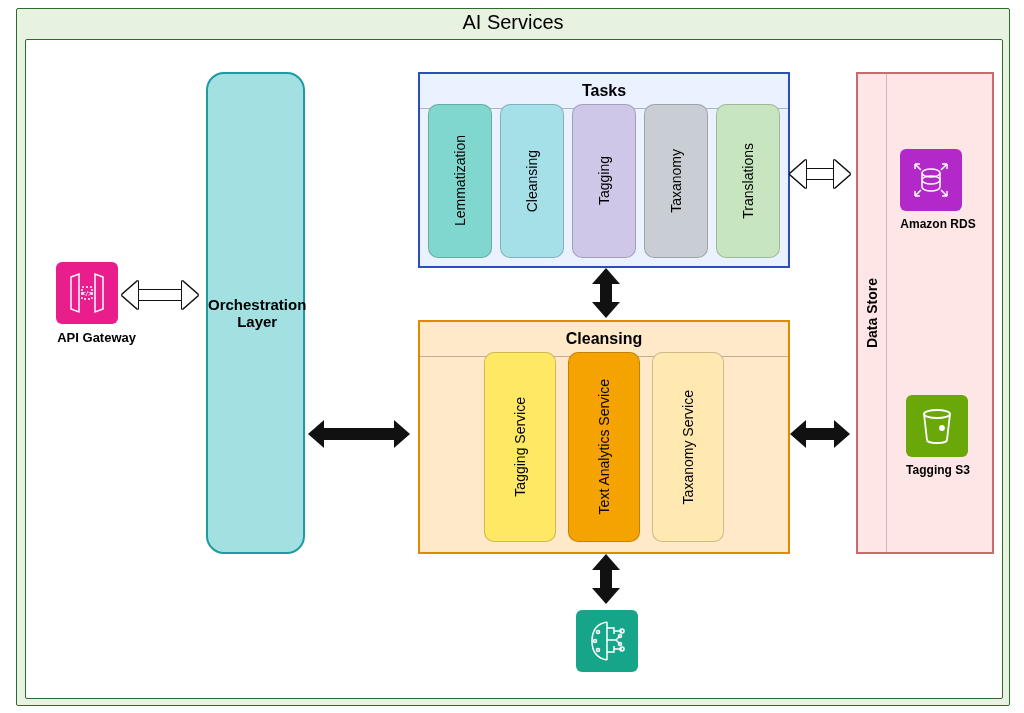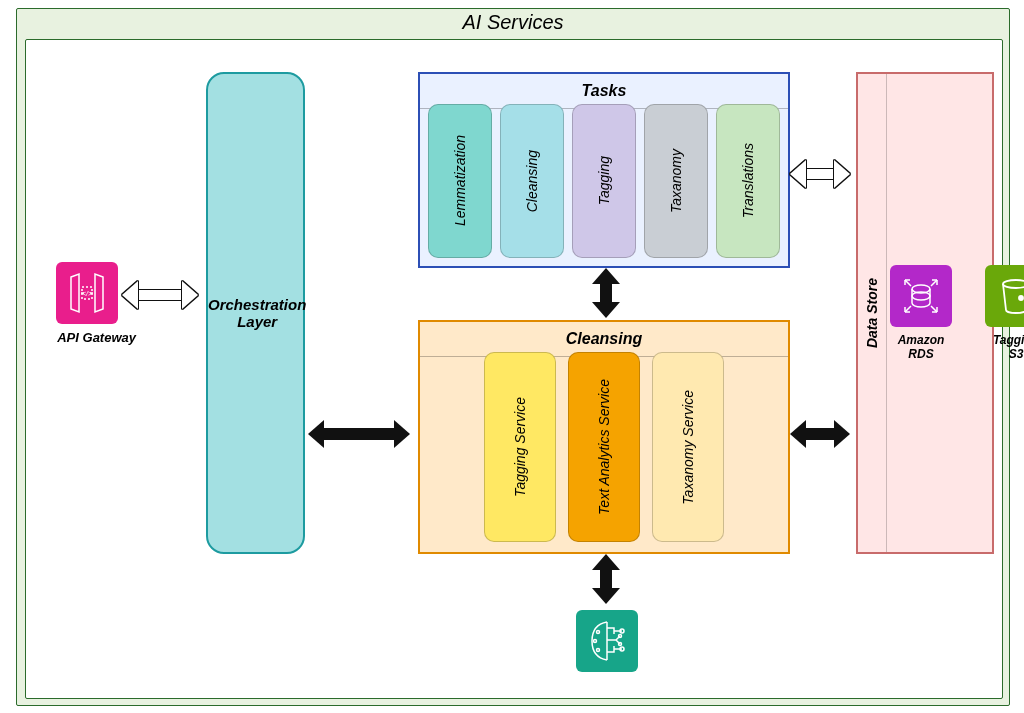--- a/index.html
+++ b/index.html
@@ -1,18 +1,18 @@
 <!DOCTYPE html>
 <html><head>
 <meta charset="utf-8">
 <style>
   html,body{margin:0;padding:0;font-family:Arial,Helvetica,sans-serif;}
   .canvas{position:relative;width:1024px;height:713px;background:#fff;}
   .outer{position:absolute;left:16px;top:8px;width:992px;height:696px;
-    border:1px solid #2b6b2b;background:#e8f2e0;border-radius:2px;font-style:italic;}
+    border:1px solid #2b6b2b;background:#e8f2e0;border-radius:2px;}
   .outer-title{position:absolute;left:0;top:0;width:100%;text-align:center;
     font-size:20px;padding:2px 0;}
   .inner{position:absolute;left:8px;top:30px;width:976px;height:658px;
     background:#fff;border:1px solid #2b6b2b;border-radius:2px;}
 
   .api-icon{position:absolute;left:30px;top:222px;width:62px;height:62px;
     background:#e91e8c;border-radius:6px;display:flex;align-items:center;
     justify-content:center;}
   .api-label{position:absolute;left:10px;top:290px;width:100px;text-align:right;
     font-size:13px;font-weight:600;}
@@ -38,21 +38,21 @@
     display:flex;gap:12px;justify-content:center;}
   .svc{width:70px;border-radius:10px;border:1px solid rgba(0,0,0,.2);
     display:flex;align-items:center;justify-content:center;}
 
   .ds-box{position:absolute;left:830px;top:32px;width:134px;height:478px;
     background:#ffe6e6;border:2px solid #c86b6b;}
   .ds-title{position:absolute;left:0;top:0;bottom:0;width:28px;
     display:flex;align-items:center;justify-content:center;
     border-right:1px solid rgba(0,0,0,.2);}
   .ds-content{position:absolute;left:32px;right:6px;top:10px;bottom:10px;
-    display:flex;flex-direction:row;justify-content:space-around;align-items:center;gap:33px;}
+    display:flex;flex-direction:column;justify-content:space-around;align-items:center;gap:33px;}
   .aws-icon{width:62px;height:62px;border-radius:6px;display:flex;
     align-items:center;justify-content:center;}
   .aws-label{font-size:12px;font-weight:600;margin-top:6px;text-align:center;}
 
   .sage-icon{position:absolute;left:550px;top:570px;width:62px;height:62px;
     background:#17a589;border-radius:6px;display:flex;align-items:center;
     justify-content:center;}
 
   .arrow{position:absolute;display:flex;align-items:center;}
   .arrow .shaft{background:#111;height:12px;}

